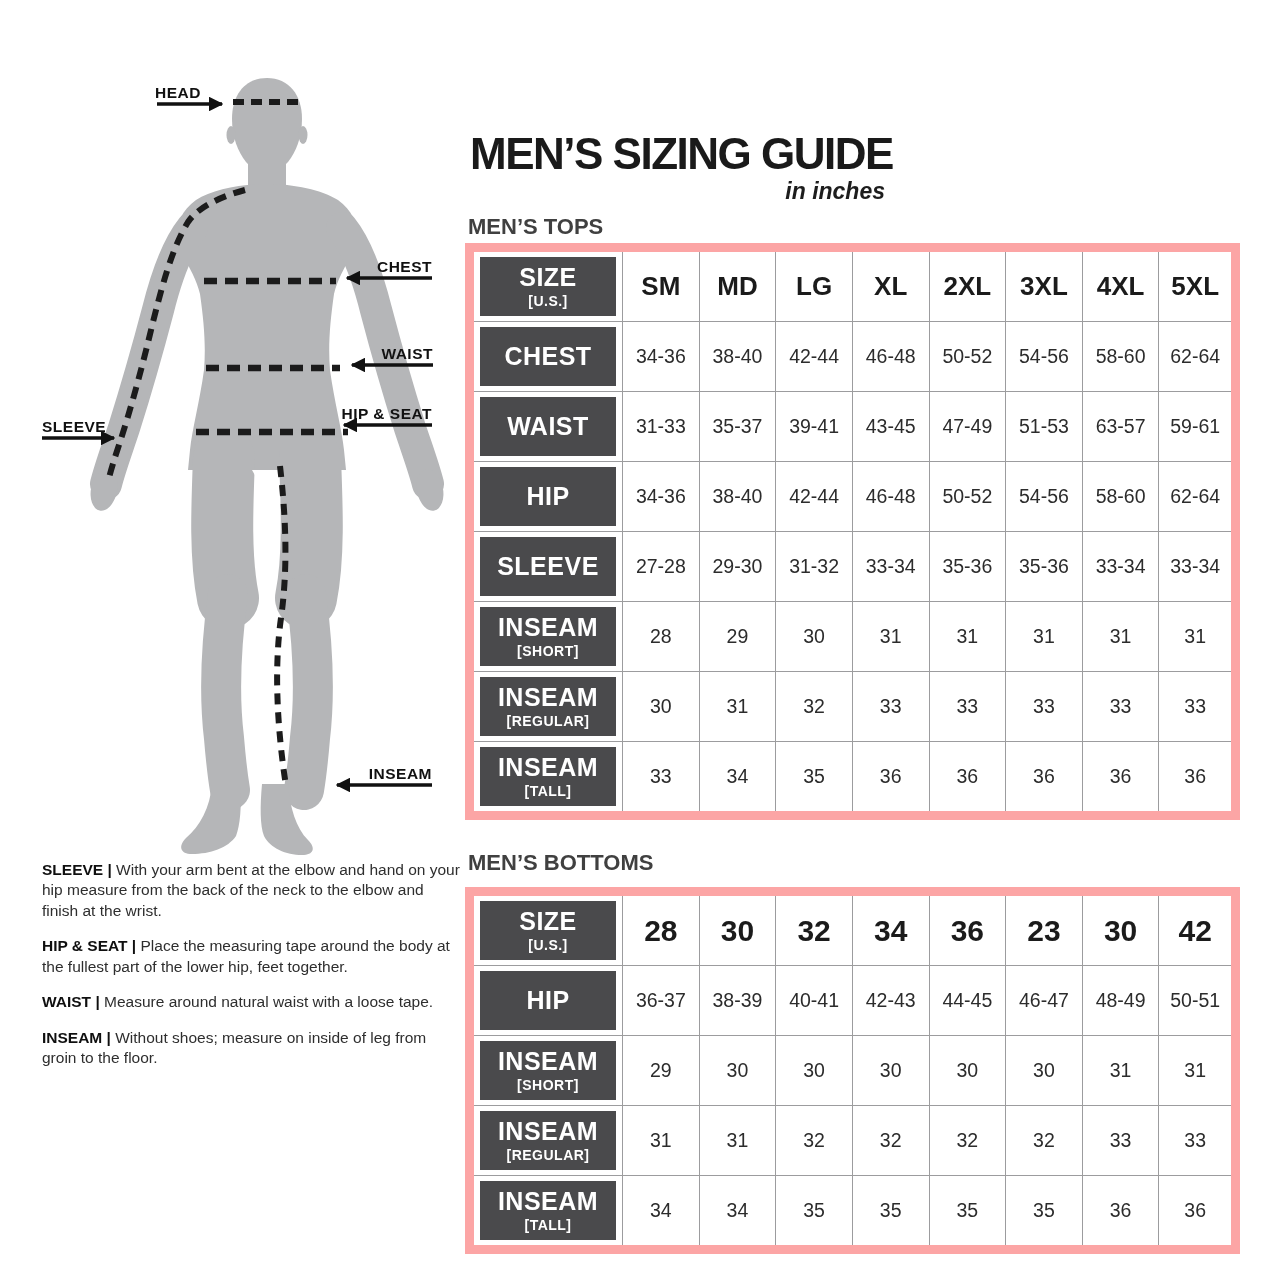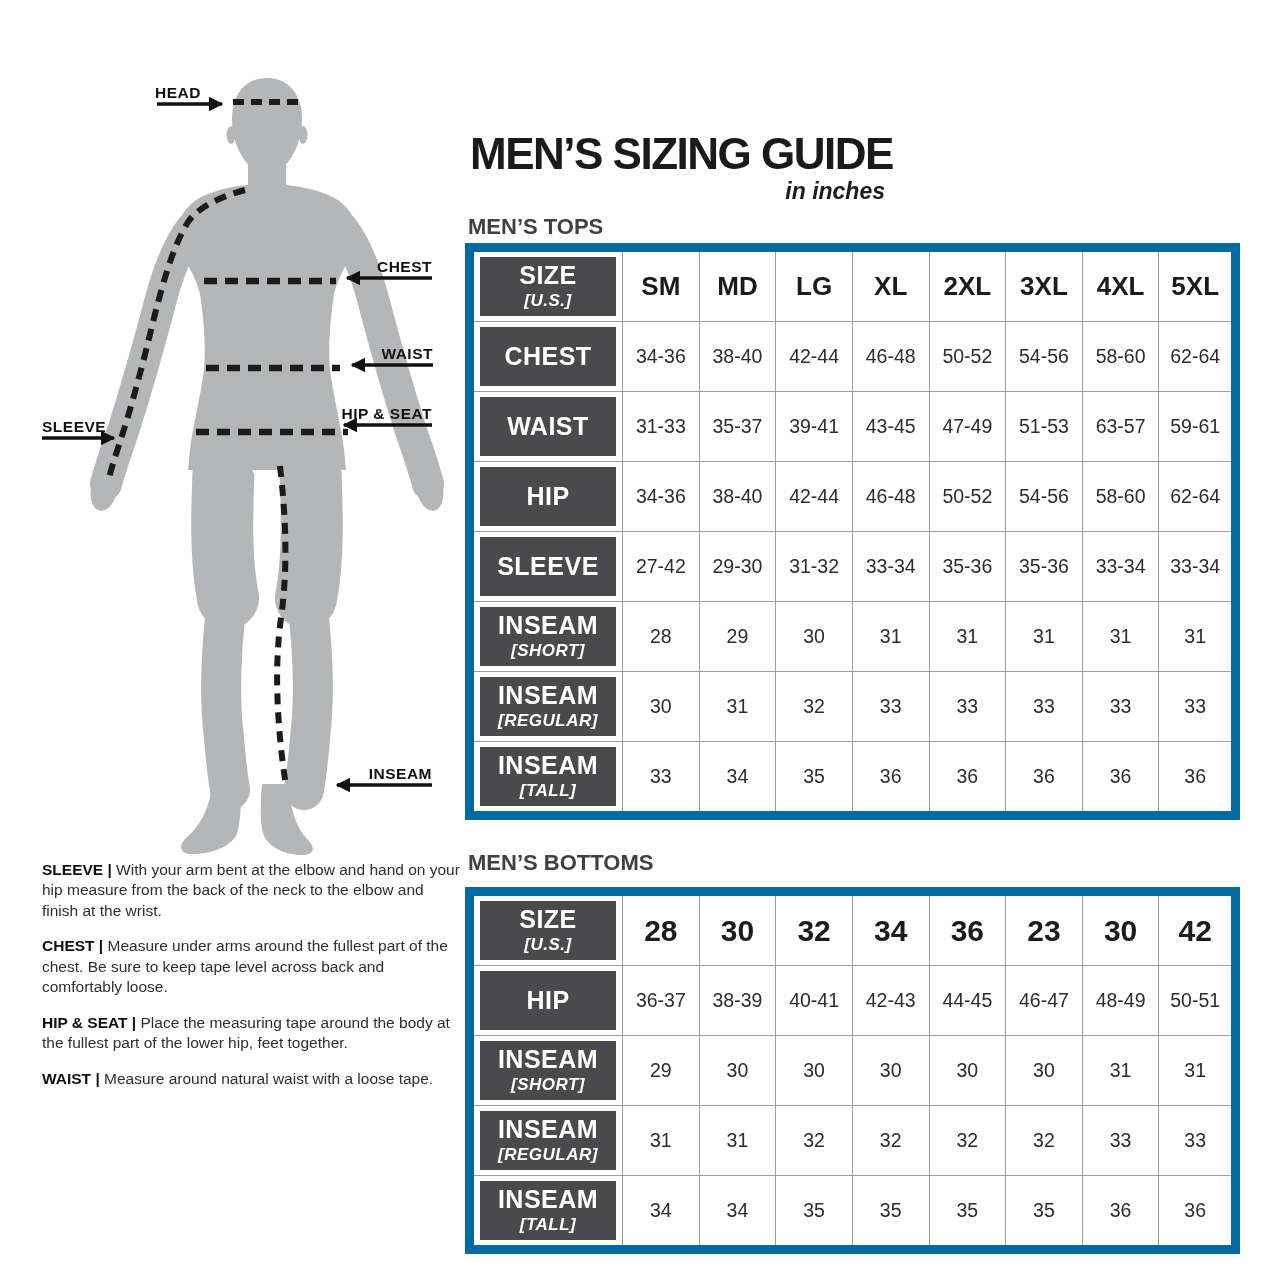--- a/index.html
+++ b/index.html
@@ -21,30 +21,30 @@
   .main-title{position:absolute;top:80px;left:5px;width:420px;text-align:center;
               font-size:44px;font-weight:bold;letter-spacing:-1.5px;color:#1a1a1a;white-space:nowrap;}
   .subtitle{position:absolute;top:129px;left:5px;width:415px;text-align:right;
             font-style:italic;font-size:23px;font-weight:bold;color:#1d1d1d;}
   .section-title{position:absolute;left:3px;font-size:22px;font-weight:bold;
                  letter-spacing:0;color:#404040;}
   .section-title.tops{top:165px;}
   .section-title.bottoms{top:801px;}
 
   table.size-table{position:absolute;left:0;width:775px;border-collapse:collapse;
-                   background:#fff;border:9px solid #0369a1;table-layout:fixed;}
+                   background:#fff;border:9px solid #fca5a5;table-layout:fixed;}
   table.size-table.tops{top:194px;}
   table.size-table.bottoms{top:838px;}
   .size-table td{border:1px solid #9c9c9e;text-align:center;vertical-align:middle;
                  padding:0;height:69px;}
   .size-table td.label-cell{width:148px;}
   .label-box{width:136px;height:59px;margin:0 auto;background:#4a4a4c;color:#fff;
              display:flex;flex-direction:column;align-items:center;justify-content:center;}
   .label-main{font-size:25px;font-weight:bold;line-height:1;letter-spacing:.5px;}
-  .label-sub{font-size:17px;font-weight:bold;margin-top:3px;letter-spacing:.5px;font-style:italic;}
+  .label-sub{font-size:14px;font-weight:bold;margin-top:3px;letter-spacing:.5px;}
   .head-cell{font-size:26px;font-weight:bold;color:#1b1b1b;letter-spacing:0;}
   .bottoms .head-cell{font-size:30px;}
   .value-cell{font-size:19.5px;color:#2c2c2c;}
 </style>
 </head>
 <body>
 
 <div class="page">
 
   <svg class="diagram-svg" viewBox="0 0 460 822">
@@ -101,23 +101,23 @@
     <text x="155" y="60" text-anchor="start">HEAD</text>
     <text x="432" y="234" text-anchor="end">CHEST</text>
     <text x="433" y="321" text-anchor="end">WAIST</text>
     <text x="432" y="381" text-anchor="end">HIP &amp; SEAT</text>
     <text x="42" y="394" text-anchor="start">SLEEVE</text>
     <text x="432" y="741" text-anchor="end">INSEAM</text>
   </svg>
 
   <div class="instructions">
       <p><strong>SLEEVE | </strong>With your arm bent at the elbow and hand on your hip measure from the back of the neck to the elbow and finish at the wrist.</p>
-      <p><strong>CHEST | </strong>Measure under arms around the fullest part of the chest. Be sure to keep tape level across back and comfortably loose.</p>
       <p><strong>HIP &amp; SEAT | </strong>Place the measuring tape around the body at the fullest part of the lower hip, feet together.</p>
       <p><strong>WAIST | </strong>Measure around natural waist with a loose tape.</p>
+      <p><strong>INSEAM | </strong>Without shoes; measure on inside of leg from groin to the floor.</p>
     </div>
 
   <div class="right">
     <div class="main-title">MEN’S SIZING GUIDE</div>
     <div class="subtitle">in inches</div>
 
     <div class="section-title tops">MEN’S TOPS</div>
     <table class="size-table tops">
       <tbody>
           <tr>
@@ -180,21 +180,21 @@
             <td class="value-cell">54-56</td>
             <td class="value-cell">58-60</td>
             <td class="value-cell">62-64</td>
           </tr>
           <tr>
             <td class="label-cell">
               <div class="label-box">
                 <div class="label-main">SLEEVE</div>
               </div>
             </td>
-            <td class="value-cell">27-42</td>
+            <td class="value-cell">27-28</td>
             <td class="value-cell">29-30</td>
             <td class="value-cell">31-32</td>
             <td class="value-cell">33-34</td>
             <td class="value-cell">35-36</td>
             <td class="value-cell">35-36</td>
             <td class="value-cell">33-34</td>
             <td class="value-cell">33-34</td>
           </tr>
           <tr>
             <td class="label-cell">

